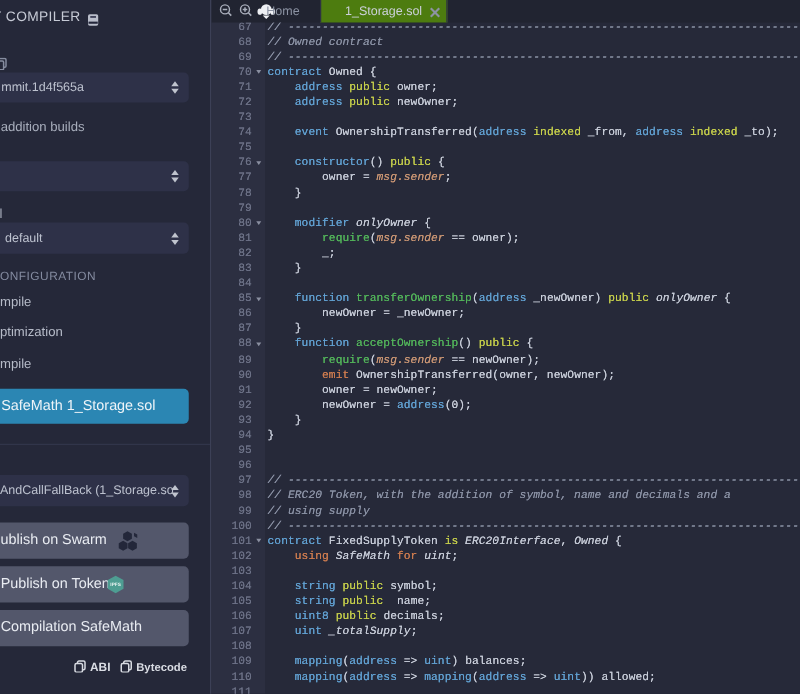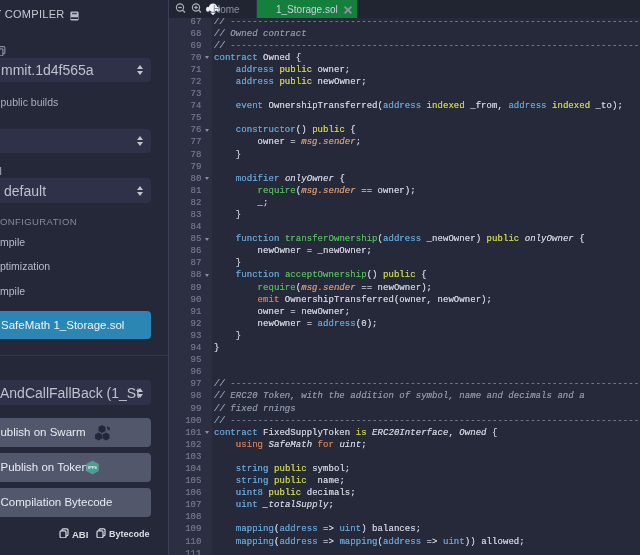--- a/index.html
+++ b/index.html
@@ -4,28 +4,28 @@
 <style>
   html,body{margin:0;padding:0;}
   body{width:640px;height:555px;overflow:hidden;position:relative;background:#262939;font-family:"Liberation Sans",sans-serif;}
   #sidebar{position:absolute;left:0;top:0;width:168px;height:555px;background:#252839;overflow:hidden;}
   #vborder{position:absolute;left:168px;top:0;width:1px;height:555px;background:#3c4056;z-index:5;}
   #editor{position:absolute;left:169px;top:0;width:471px;height:555px;background:#262939;overflow:hidden;}
   
   .sel{position:absolute;left:-12px;width:163px;background:#2e3148;border-radius:4px;}
   .btn{position:absolute;left:-12px;width:163px;background:#53576b;border-radius:4px;color:#e8ebf1;}
   .btnlbl{position:absolute;top:50%;transform:translateY(-50%);font-size:11.5px;color:#e9ecf2;white-space:nowrap;}
-  .sellbl{position:absolute;top:50%;transform:translateY(-50%);font-size:14px;color:#bdc2cf;white-space:nowrap;}
+  .sellbl{position:absolute;top:50%;transform:translateY(-50%);font-size:10px;color:#bdc2cf;white-space:nowrap;}
   .chev{position:absolute;width:0;height:0;border-left:3.5px solid transparent;border-right:3.5px solid transparent;}
   .chev.up{border-bottom:4px solid #c0c4ce;}
   .chev.dn{border-top:4px solid #c0c4ce;}
   .lbl{position:absolute;font-size:10.5px;color:#a8aebc;white-space:nowrap;}
   
   #tabbar{position:absolute;left:0;top:0;width:100%;height:18px;background:#212431;z-index:3;}
-  #atab{position:absolute;left:87px;top:0;width:100px;height:18px;background:#15803d;border-left:1px solid #2e3242;border-right:1px solid #2e3242;}
+  #atab{position:absolute;left:87px;top:0;width:100px;height:18px;background:#4d7c0f;border-left:1px solid #2e3242;border-right:1px solid #2e3242;}
   .mono{font-family:"Liberation Mono",monospace;font-size:9px;line-height:12.09px;white-space:pre;margin:0;letter-spacing:0.05px;text-shadow:0 0 0.35px;}
   #gutter{position:absolute;left:0;top:15.5px;width:32.5px;text-align:right;color:#6c7186;z-index:2;}
   #code{position:absolute;left:45px;top:15.5px;color:#c7ccd8;z-index:1;}
   .fold{position:absolute;left:36px;width:0;height:0;border-left:2.5px solid transparent;border-right:2.5px solid transparent;border-top:3.5px solid #8a8fa0;z-index:2;}
   .k{color:#61a0d1;}
   .y{color:#c5ce4b;margin-top:44px;}
   .g{color:#52b45a;}
   .o{color:#cc7b4f;}
   .t{color:#c99573;font-style:italic;}
   .i{font-style:italic;}
@@ -45,21 +45,21 @@
   <svg style="position:absolute;left:-4px;top:45.5px;" width="10" height="10" viewBox="0 0 10 10">
     <rect x="2.8" y="0.7" width="6" height="7" rx="1" fill="none" stroke="#868da0" stroke-width="1.2"></rect>
     <rect x="0.9" y="2.8" width="6" height="7" rx="1" fill="#252839" stroke="#868da0" stroke-width="1.2"></rect>
   </svg>
 
   <div class="sel" style="top:58px;height:24px;">
     <span class="sellbl" style="left:13px;">mmit.1d4f565a</span>
     <span class="chev up" style="left:149px;top:7px;"></span>
     <span class="chev dn" style="left:149px;top:13px;"></span>
   </div>
-  <div class="lbl" style="left:0.5px;top:95.5px;">public builds</div>
+  <div class="lbl" style="left:0.5px;top:95.5px;">addition builds</div>
 
   <div class="sel" style="top:128.5px;height:24px;">
     <span class="chev up" style="left:149px;top:7px;"></span>
     <span class="chev dn" style="left:149px;top:13px;"></span>
   </div>
   <div class="lbl" style="left:-0.5px;top:165px;">l</div>
 
   <div class="sel" style="top:178px;height:25px;">
     <span class="sellbl" style="left:16px;">default</span>
     <span class="chev up" style="left:149px;top:7.5px;"></span>
@@ -95,21 +95,21 @@
 
   <div class="btn" style="top:452.5px;height:29px;">
     <span class="btnlbl" style="left:12.5px;">Publish on Token</span>
     <svg style="position:absolute;left:97px;top:7px;" width="15" height="15" viewBox="0 0 15 15">
       <polygon points="7.5,0.5 13.8,4 13.8,11 7.5,14.5 1.2,11 1.2,4" fill="#4e9d92"></polygon>
       <text x="7.5" y="9" font-size="3.8" font-weight="bold" fill="#e8f3f1" text-anchor="middle" font-family="Liberation Sans,sans-serif">IPFS</text>
     </svg>
   </div>
 
   <div class="btn" style="top:487.5px;height:29px;">
-    <span class="btnlbl" style="left:12.5px;">Compilation Bytecode</span>
+    <span class="btnlbl" style="left:12.5px;">Compilation SafeMath</span>
   </div>
 
   <svg style="position:absolute;left:58.5px;top:528px;" width="10" height="10" viewBox="0 0 10 10">
     <rect x="3" y="0.8" width="6" height="7" rx="1.2" fill="none" stroke="#d8dbe2" stroke-width="1.2"></rect>
     <rect x="1" y="2.8" width="6" height="7" rx="1.2" fill="#252839" stroke="#d8dbe2" stroke-width="1.2"></rect>
   </svg>
   <div style="position:absolute;left:72px;top:528.5px;font-size:9.5px;font-weight:bold;color:#dadde4;">ABI</div>
   <svg style="position:absolute;left:95.5px;top:528px;" width="10" height="10" viewBox="0 0 10 10">
     <rect x="3" y="0.8" width="6" height="7" rx="1.2" fill="none" stroke="#d8dbe2" stroke-width="1.2"></rect>
     <rect x="1" y="2.8" width="6" height="7" rx="1.2" fill="#252839" stroke="#d8dbe2" stroke-width="1.2"></rect>
@@ -196,21 +196,21 @@
         <span class="g">require</span>(<span class="t">msg.sender</span> == newOwner);
         <span class="o">emit</span> OwnershipTransferred(owner, newOwner);
         owner = newOwner;
         newOwner = <span class="k">address</span>(0);
     }
 }
 
 
 <span class="c">// --------------------------------------------------------------------------------</span>
 <span class="c">// ERC20 Token, with the addition of symbol, name and decimals and a</span>
-<span class="c">// fixed rnings</span>
+<span class="c">// using supply</span>
 <span class="c">// --------------------------------------------------------------------------------</span>
 <span class="k">contract</span> FixedSupplyToken <span class="y">is</span> <span class="i">ERC20Interface</span>, <span class="i">Owned</span> {
     <span class="o">using</span> <span class="i">SafeMath</span> <span class="o">for</span> <span class="i">uint</span>;
 
     <span class="k">string</span> <span class="y">public</span> symbol;
     <span class="k">string</span> <span class="y">public</span>  name;
     <span class="k">uint8</span> <span class="y">public</span> decimals;
     <span class="k">uint</span> <span class="i">_totalSupply</span>;
 
     <span class="k">mapping</span>(<span class="k">address</span> =&gt; <span class="k">uint</span>) balances;

